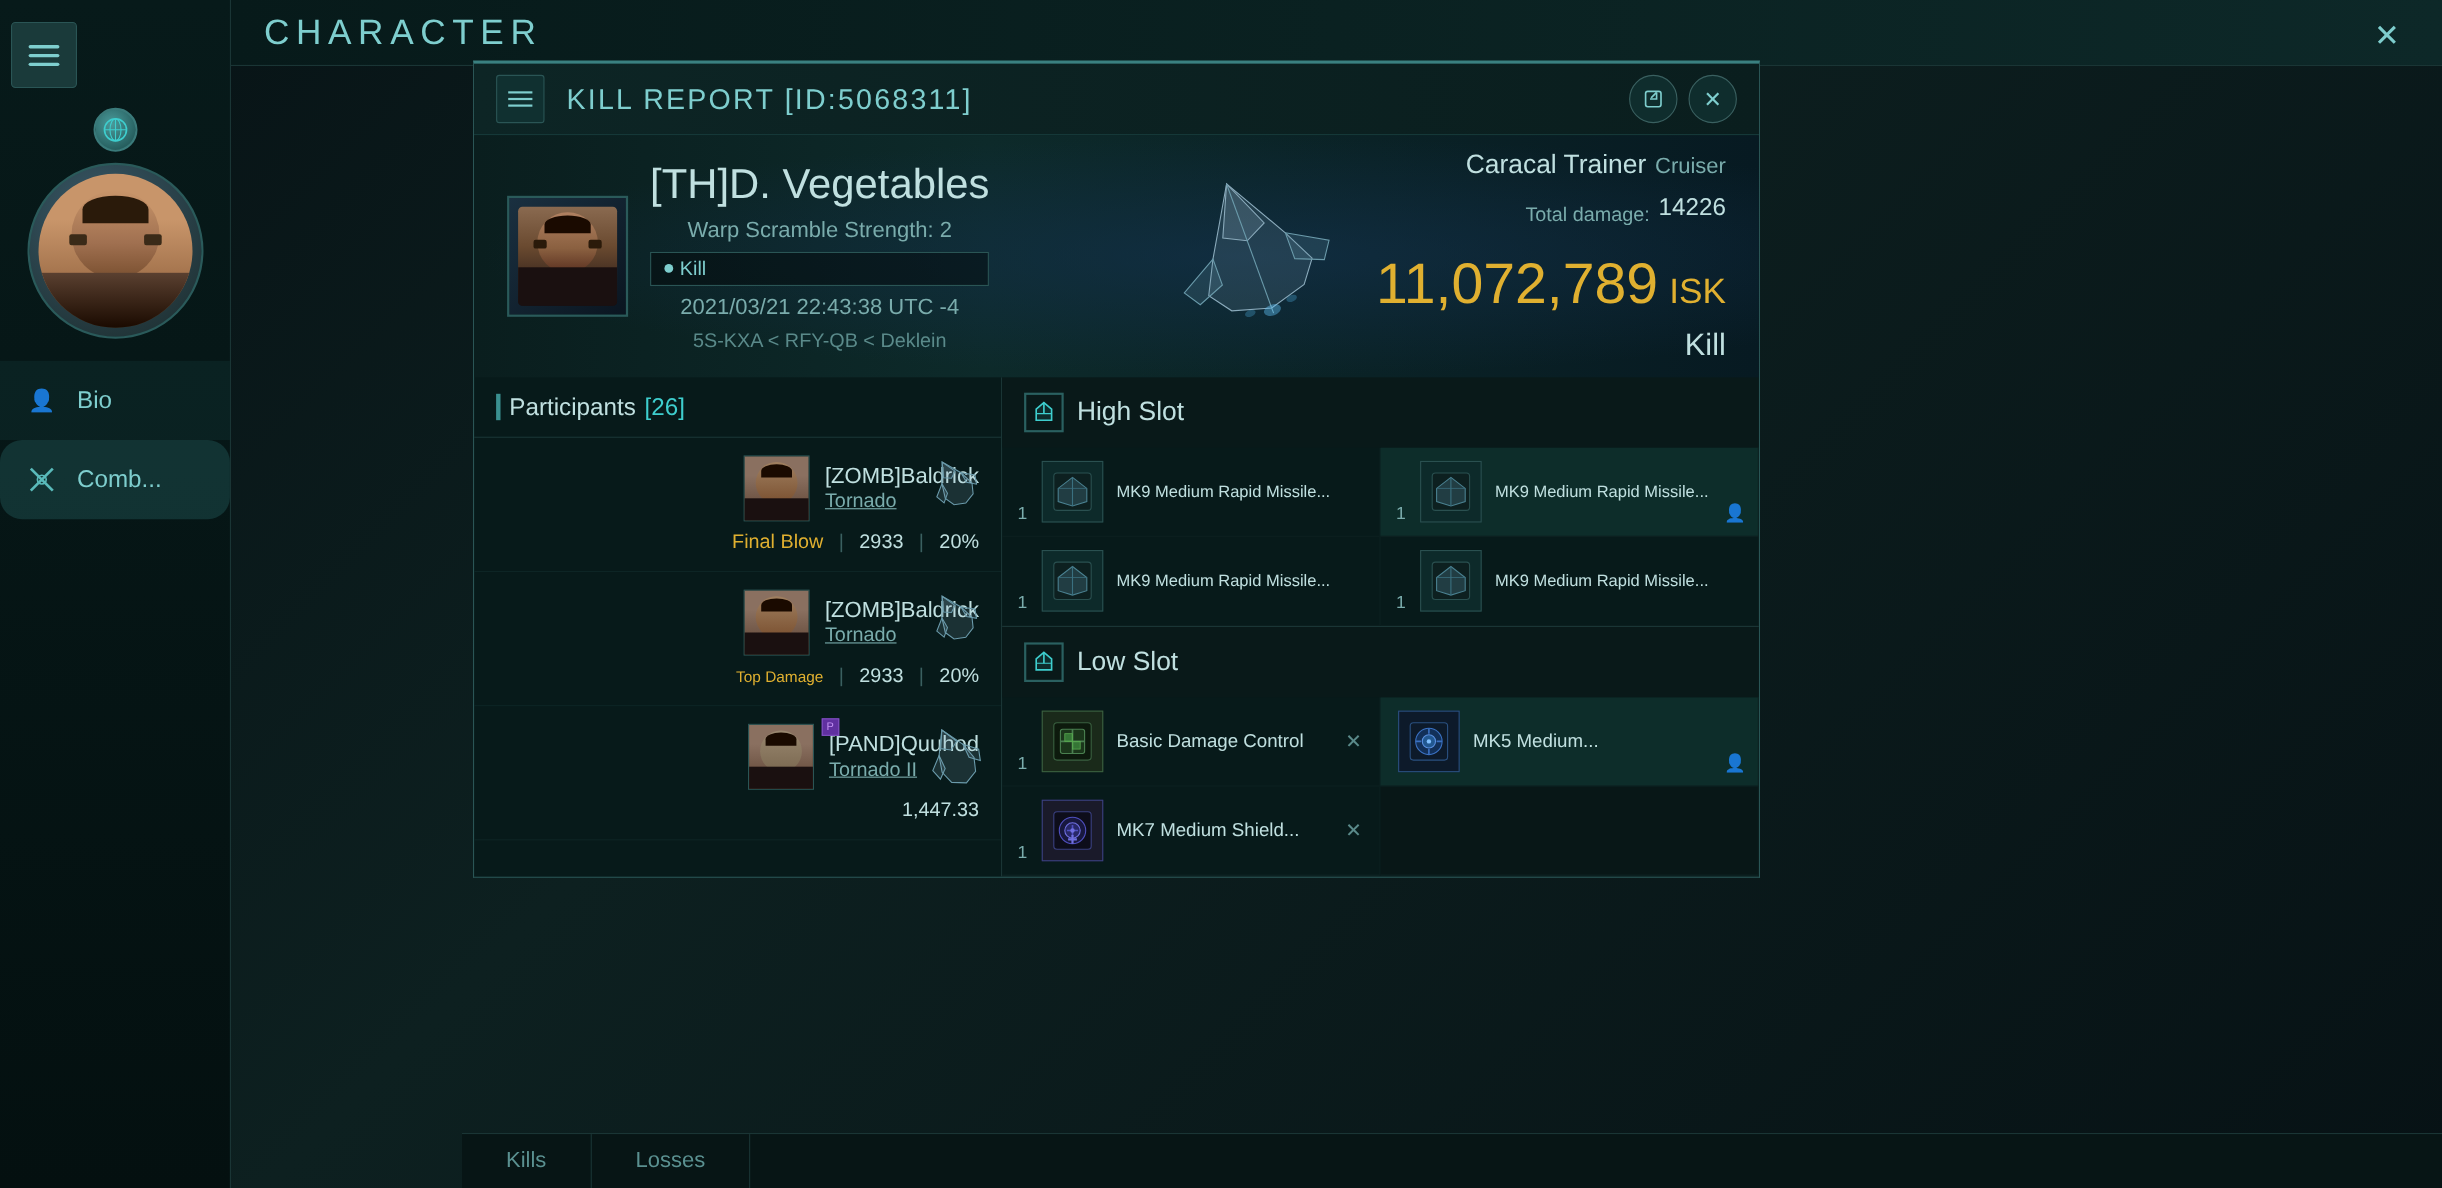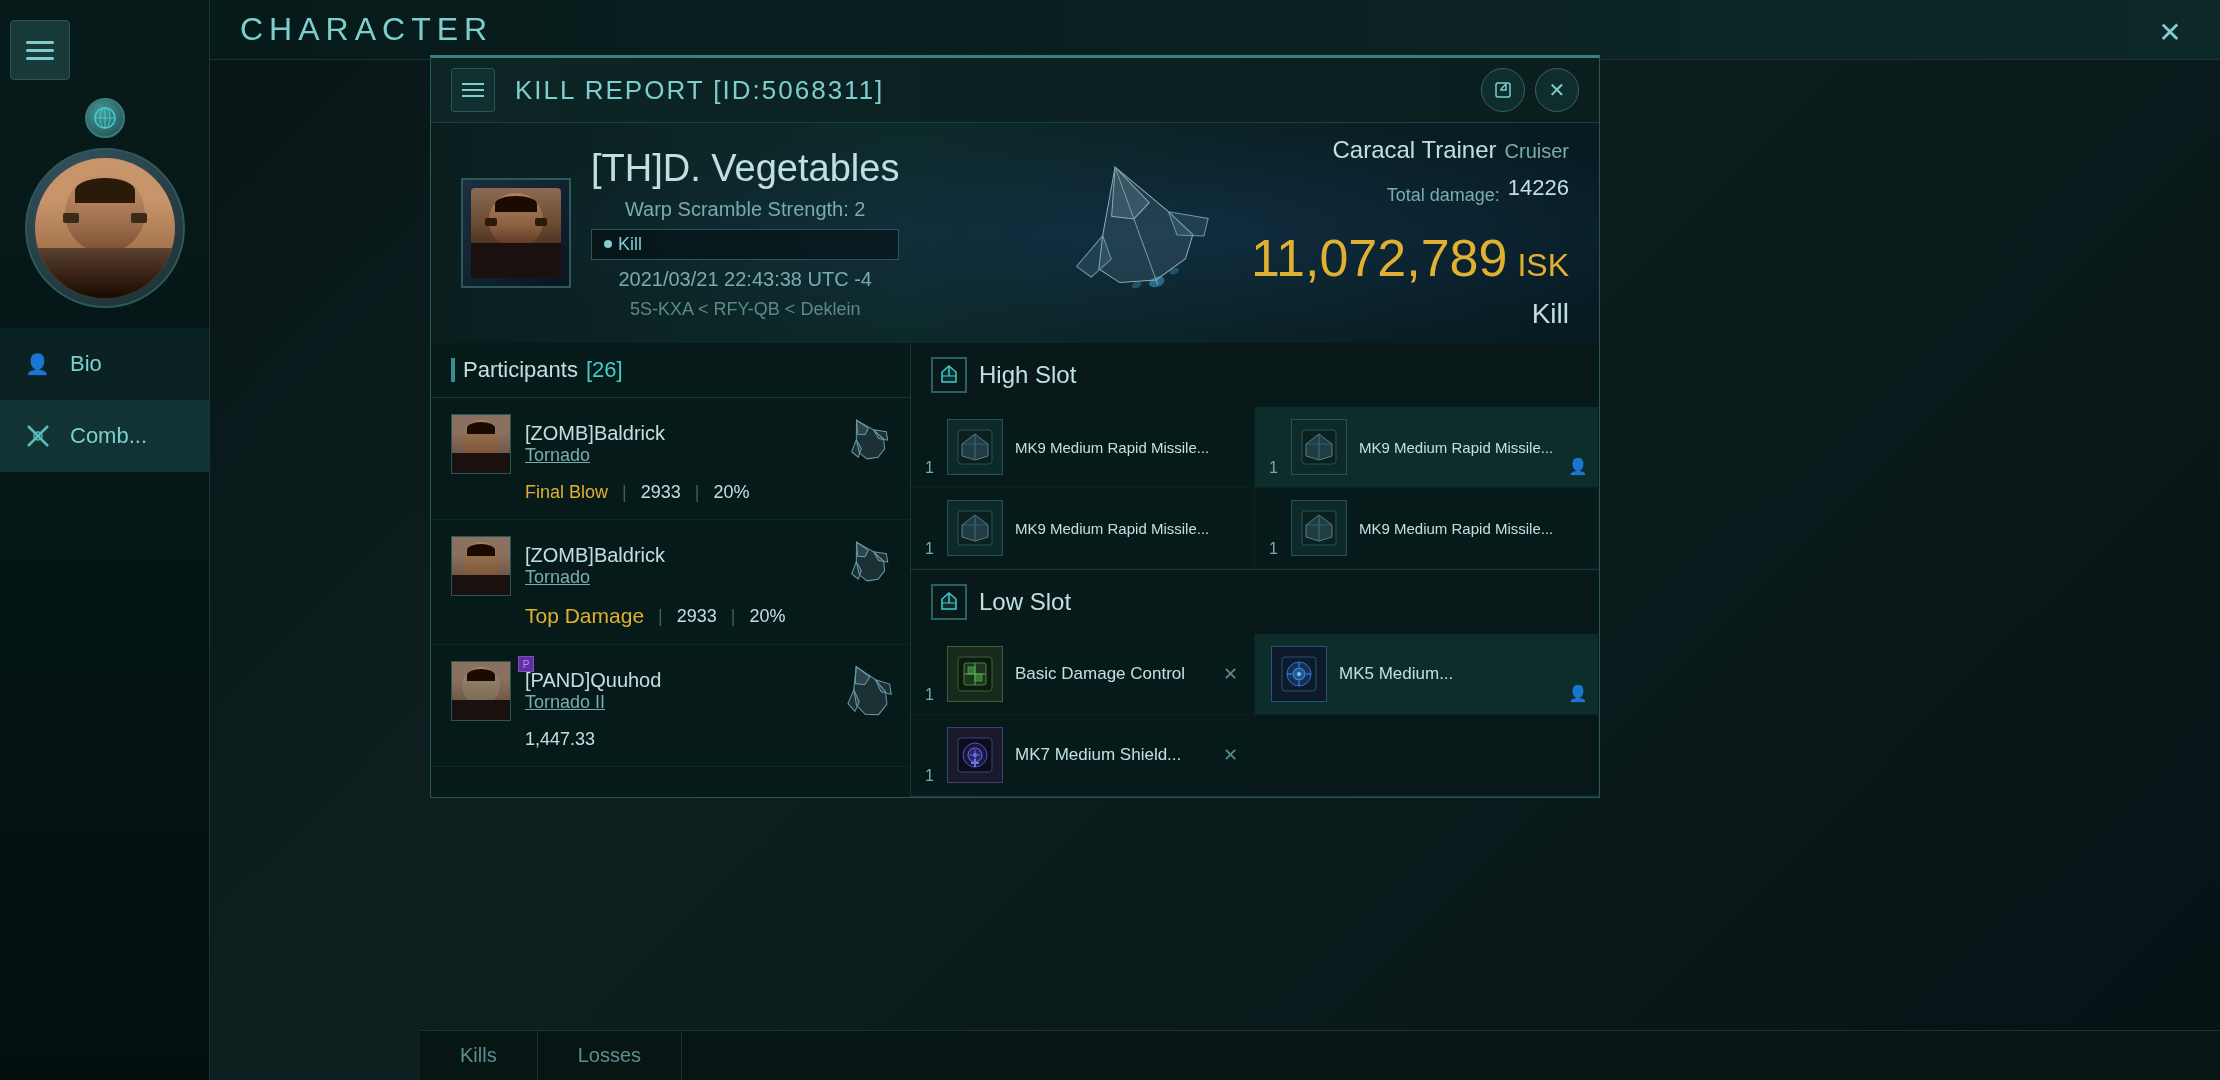--- a/index.html
+++ b/index.html
@@ -100,20 +100,21 @@
       width: 100%;
       padding: 18px 20px;
       display: flex;
       align-items: center;
       gap: 14px;
       cursor: pointer;
       position: relative;
     }
     .sidebar-nav-item.active {
       background: rgba(30,80,80,0.5);
+      border-radius: 20px;
     }
     .sidebar-nav-item.active::left {
       content: '';
       position: absolute;
       left: 0;
       top: 0;
       width: 3px;
       height: 100%;
       background: #3ecece;
     }
@@ -447,20 +448,21 @@
 
     
     .participant-item {
       padding: 16px 20px;
       border-bottom: 1px solid #0d2525;
       display: flex;
       flex-direction: column;
       gap: 8px;
       position: relative;
       cursor: pointer;
+      align-items: flex-end;
     }
 
     .participant-top {
       display: flex;
       align-items: center;
       gap: 14px;
     }
 
     .participant-avatar {
       width: 60px;
@@ -499,21 +501,21 @@
       padding-left: 74px;
     }
 
     .final-blow-label {
       color: #e0b030;
       font-size: 18px;
     }
 
     .top-damage-label {
       color: #e0b030;
-      font-size: 21px;
+      font-size: 14px;
     }
 
     .participant-damage {
       color: #c0e0e0;
       font-size: 18px;
     }
 
     .participant-pct {
       color: #c0e0e0;
       font-size: 18px;

